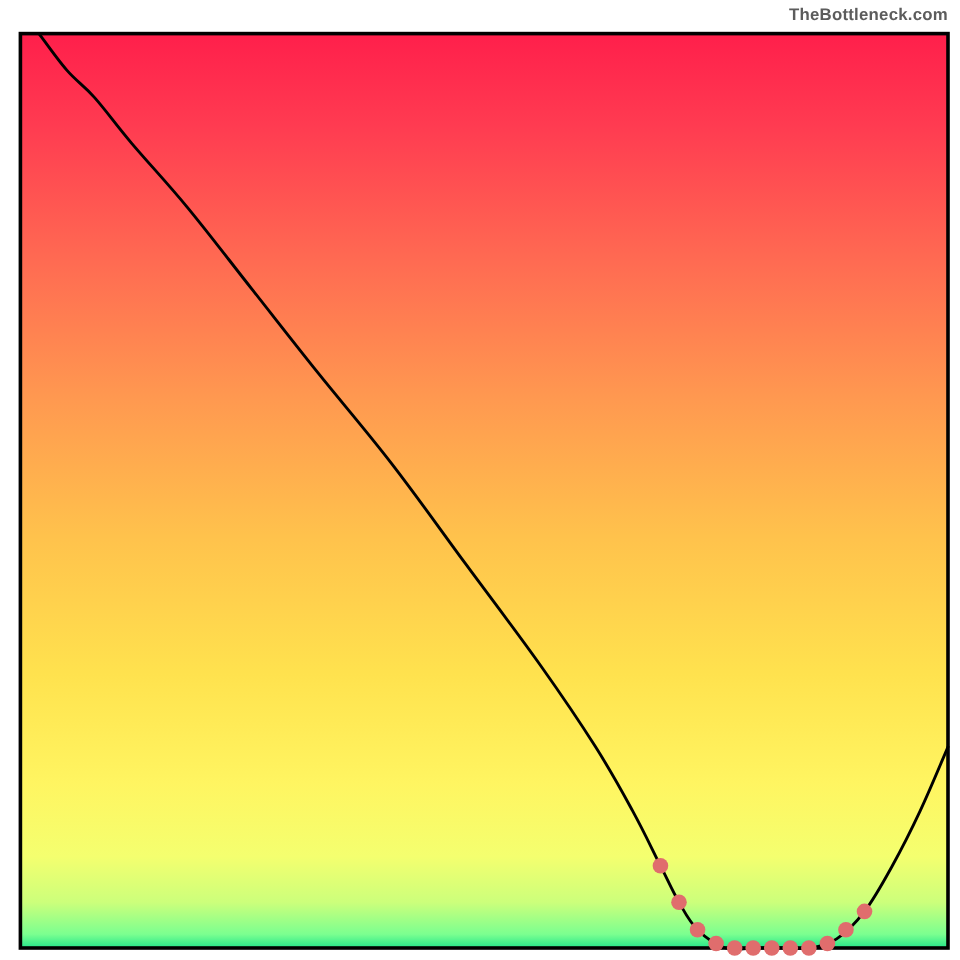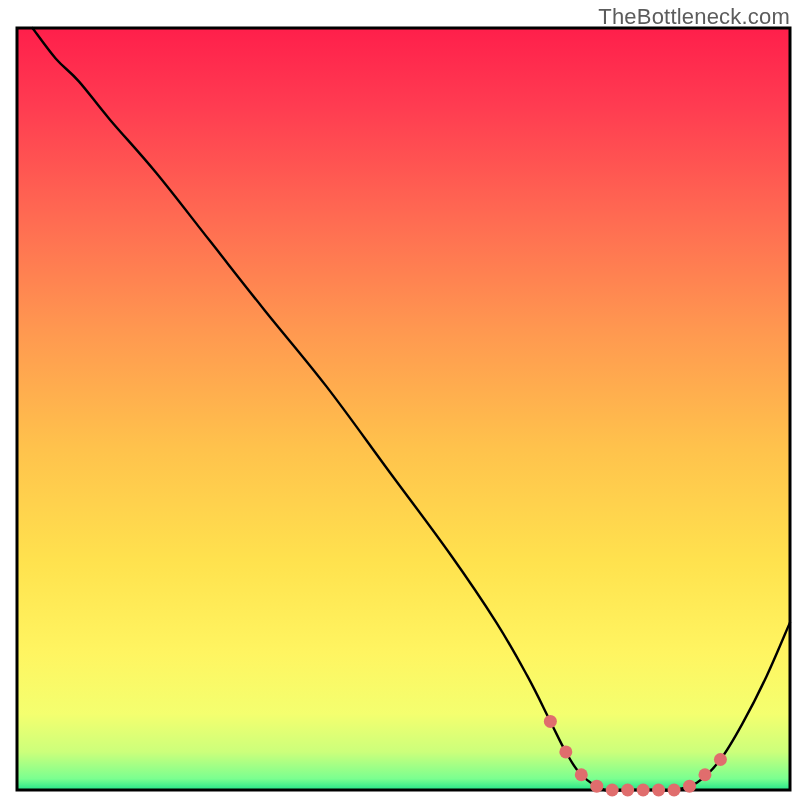--- a/index.html
+++ b/index.html
@@ -13,22 +13,22 @@
   }
   .stage {
     position: relative;
     width: 800px;
     height: 800px;
   }
   .watermark {
     position: absolute;
     top: 4px;
     right: 10px;
-    font-size: 22px;
-    font-weight: 400;
+    font-size: 14px;
+    font-weight: 700;
     color: #5c5c5c;
     letter-spacing: 0.2px;
     z-index: 20;
   }
   svg.plot {
     position: absolute;
     top: 0;
     left: 0;
     width: 800px;
     height: 800px;

